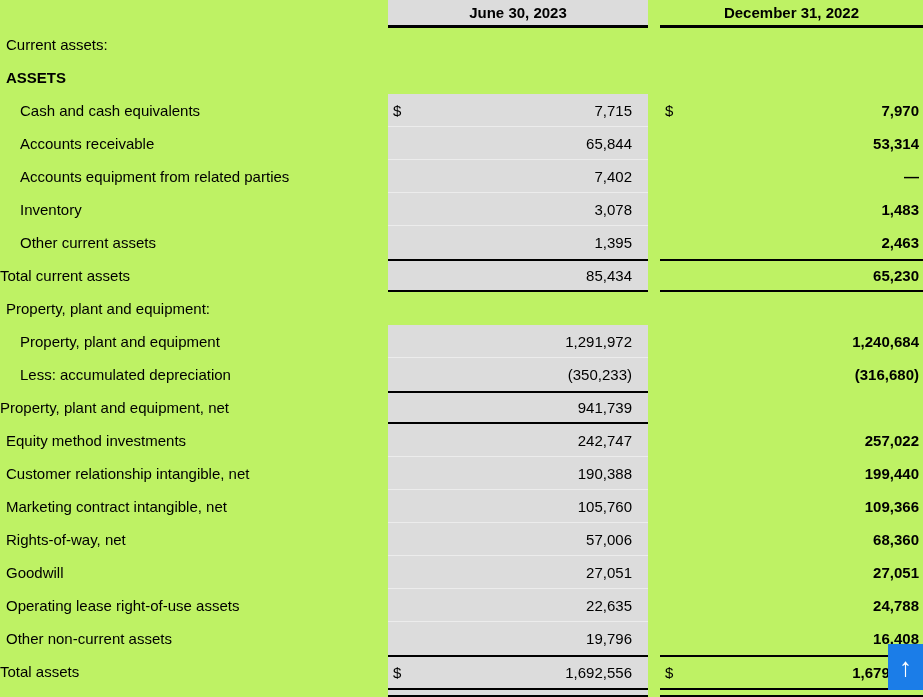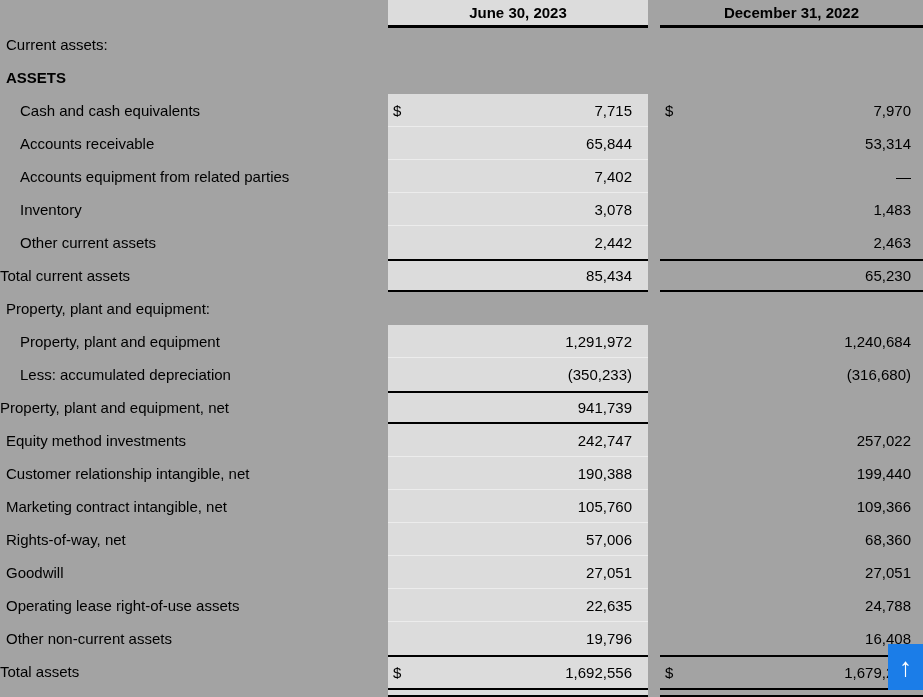--- a/index.html
+++ b/index.html
@@ -6,21 +6,21 @@
   html, body { background: #fff; }
   body {
     font-family: "Liberation Sans", "DejaVu Sans", sans-serif;
     font-size: 15px;
     color: #000;
   }
   .page {
     position: relative;
     width: 923px;
     height: 697px;
-    background: #a3a3a3;
+    background: #bef264;
     overflow: hidden;
   }
   .balance-table { width: 100%; }
   .row { display: flex; height: 33px; }
   .row.header-row { height: 28px; }
   .label {
     flex: 0 0 388px;
     display: flex;
     align-items: center;
   }
@@ -34,21 +34,21 @@
     height: 100%;
   }
   .v1 { flex: 0 0 260px; }
   .colgap { flex: 0 0 12px; }
   .v2 { flex: 1 1 auto; }
   .gray { background: var(--cell-gray, #dcdcdc); }
   .sep { border-bottom: 1px solid #ececec; }
   .dollar { padding-left: 5px; }
   .num { margin-left: auto; }
   .v1 .num { padding-right: 16px; }
-  .v2 .num { padding-right: 12px; }
+  .v2 .num { padding-right: 4px; font-weight: bold; }
   .line-top { border-top: 2px solid var(--line-black, #000); }
   .line-bottom { border-bottom: 2px solid var(--line-black, #000); }
   .header-cell {
     display: flex;
     align-items: center;
     justify-content: center;
     font-weight: bold;
     height: 100%;
     border-bottom: 3px solid var(--line-black, #000);
   }
@@ -149,21 +149,21 @@
       </div>
       <div class="colgap"></div>
       <div class="cell v2">
         <span class="num">1,483</span>
       </div>
     </div>
 
     <div class="row">
       <div class="label ind1">Other current assets</div>
       <div class="cell v1 gray">
-        <span class="num">2,442</span>
+        <span class="num">1,395</span>
       </div>
       <div class="colgap"></div>
       <div class="cell v2">
         <span class="num">2,463</span>
       </div>
     </div>
 
     <div class="row">
       <div class="label ind2">Total current assets</div>
       <div class="cell v1 gray line-top line-bottom">

